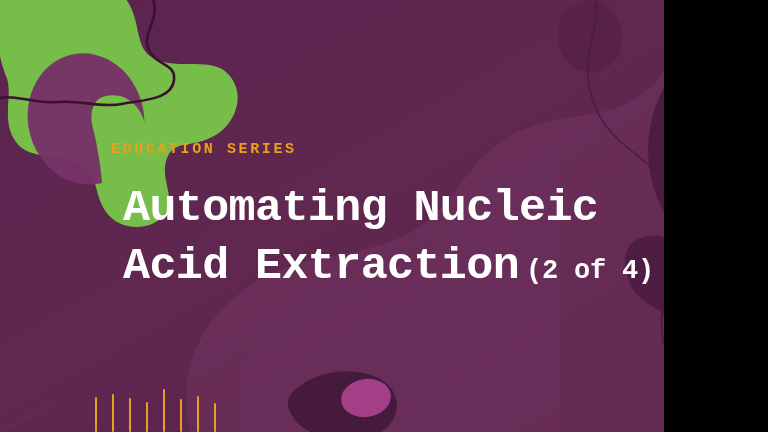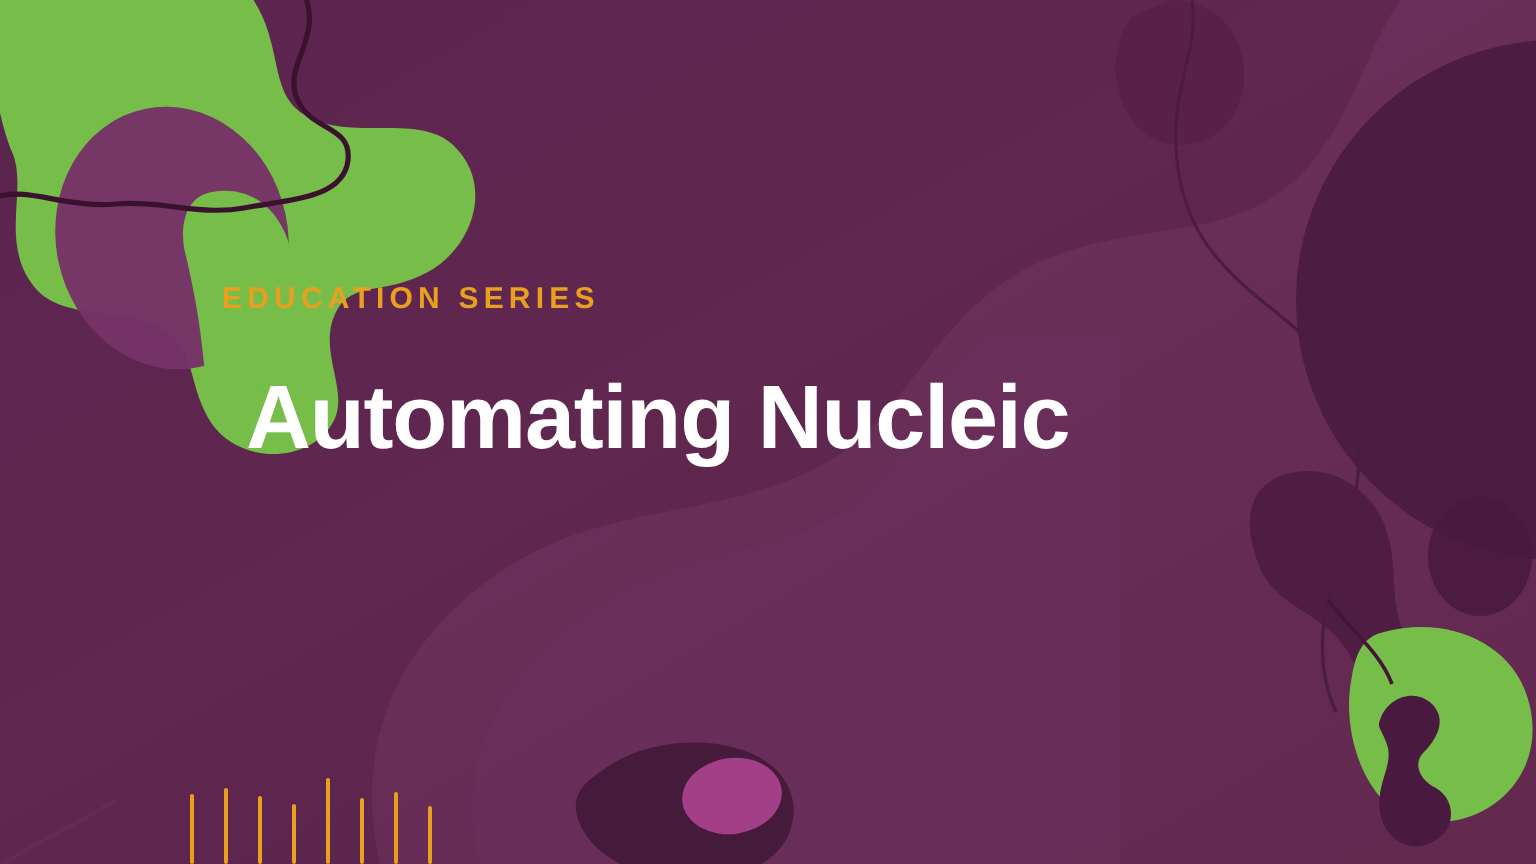--- a/index.html
+++ b/index.html
@@ -3,24 +3,24 @@
 <meta charset="utf-8">
 <title>Education Series Title Card</title>
 <style>
   html, body {
     margin: 0;
     padding: 0;
     background: #000;
   }
   #slide {
     position: relative;
-    width: 768px;
+    width: 664px;
     height: 432px;
     overflow: hidden;
-    font-family: Liberation Sans, sans-serif;
+    font-family: Liberation Mono, monospace;
     background: #6d28d9;
   }
   #bg-art {
     position: absolute;
     inset: 0;
     width: 768px;
     height: 432px;
     display: block;
   }
   
@@ -194,16 +194,17 @@
       <div class="tick" style="left: 68px; height: 43px; background: rgb(232, 160, 30);"></div>
       <div class="tick" style="left: 85px; height: 33px; background: rgb(232, 160, 30);"></div>
       <div class="tick" style="left: 102px; height: 36px; background: rgb(232, 160, 30);"></div>
       <div class="tick" style="left: 119px; height: 29px; background: rgb(232, 160, 30);"></div>
     </div>
 
   <div id="text-block">
     <div id="eyebrow">EDUCATION SERIES</div>
     <h1 id="title">
       <span class="title-line">Automating Nucleic</span>
+      <span class="title-line"><span>Acid Extraction</span><span class="part-counter">(2 of 4)</span></span>
     </h1>
   </div>
 
 </div>
 
 </body></html>

